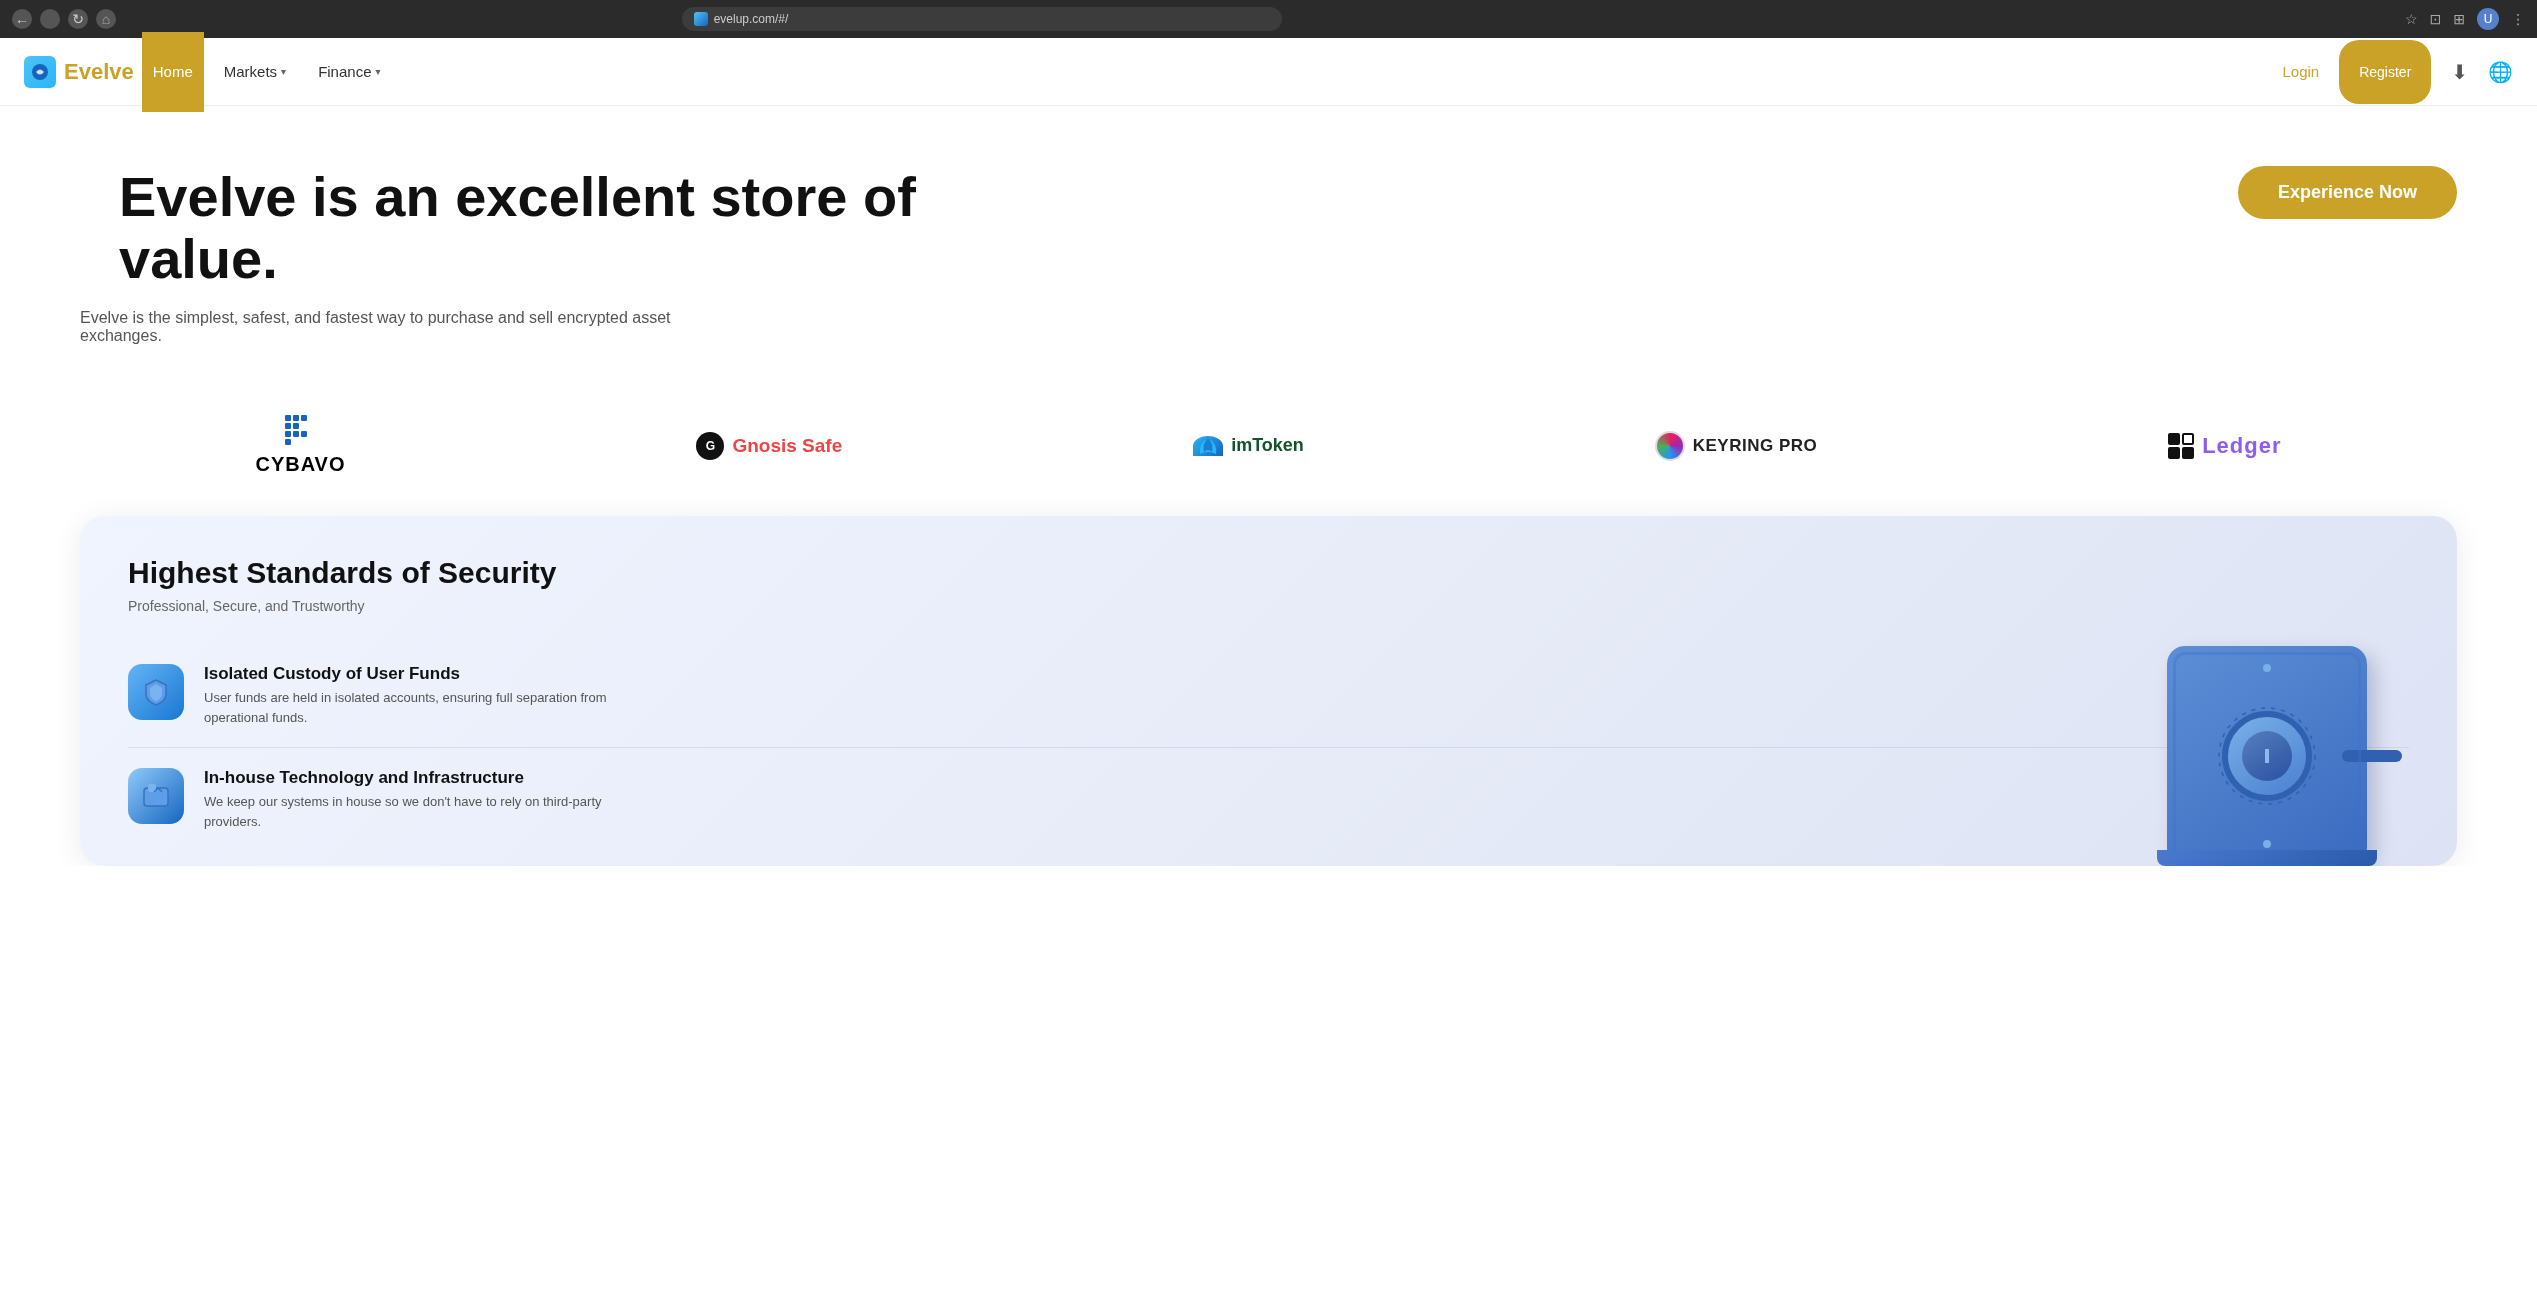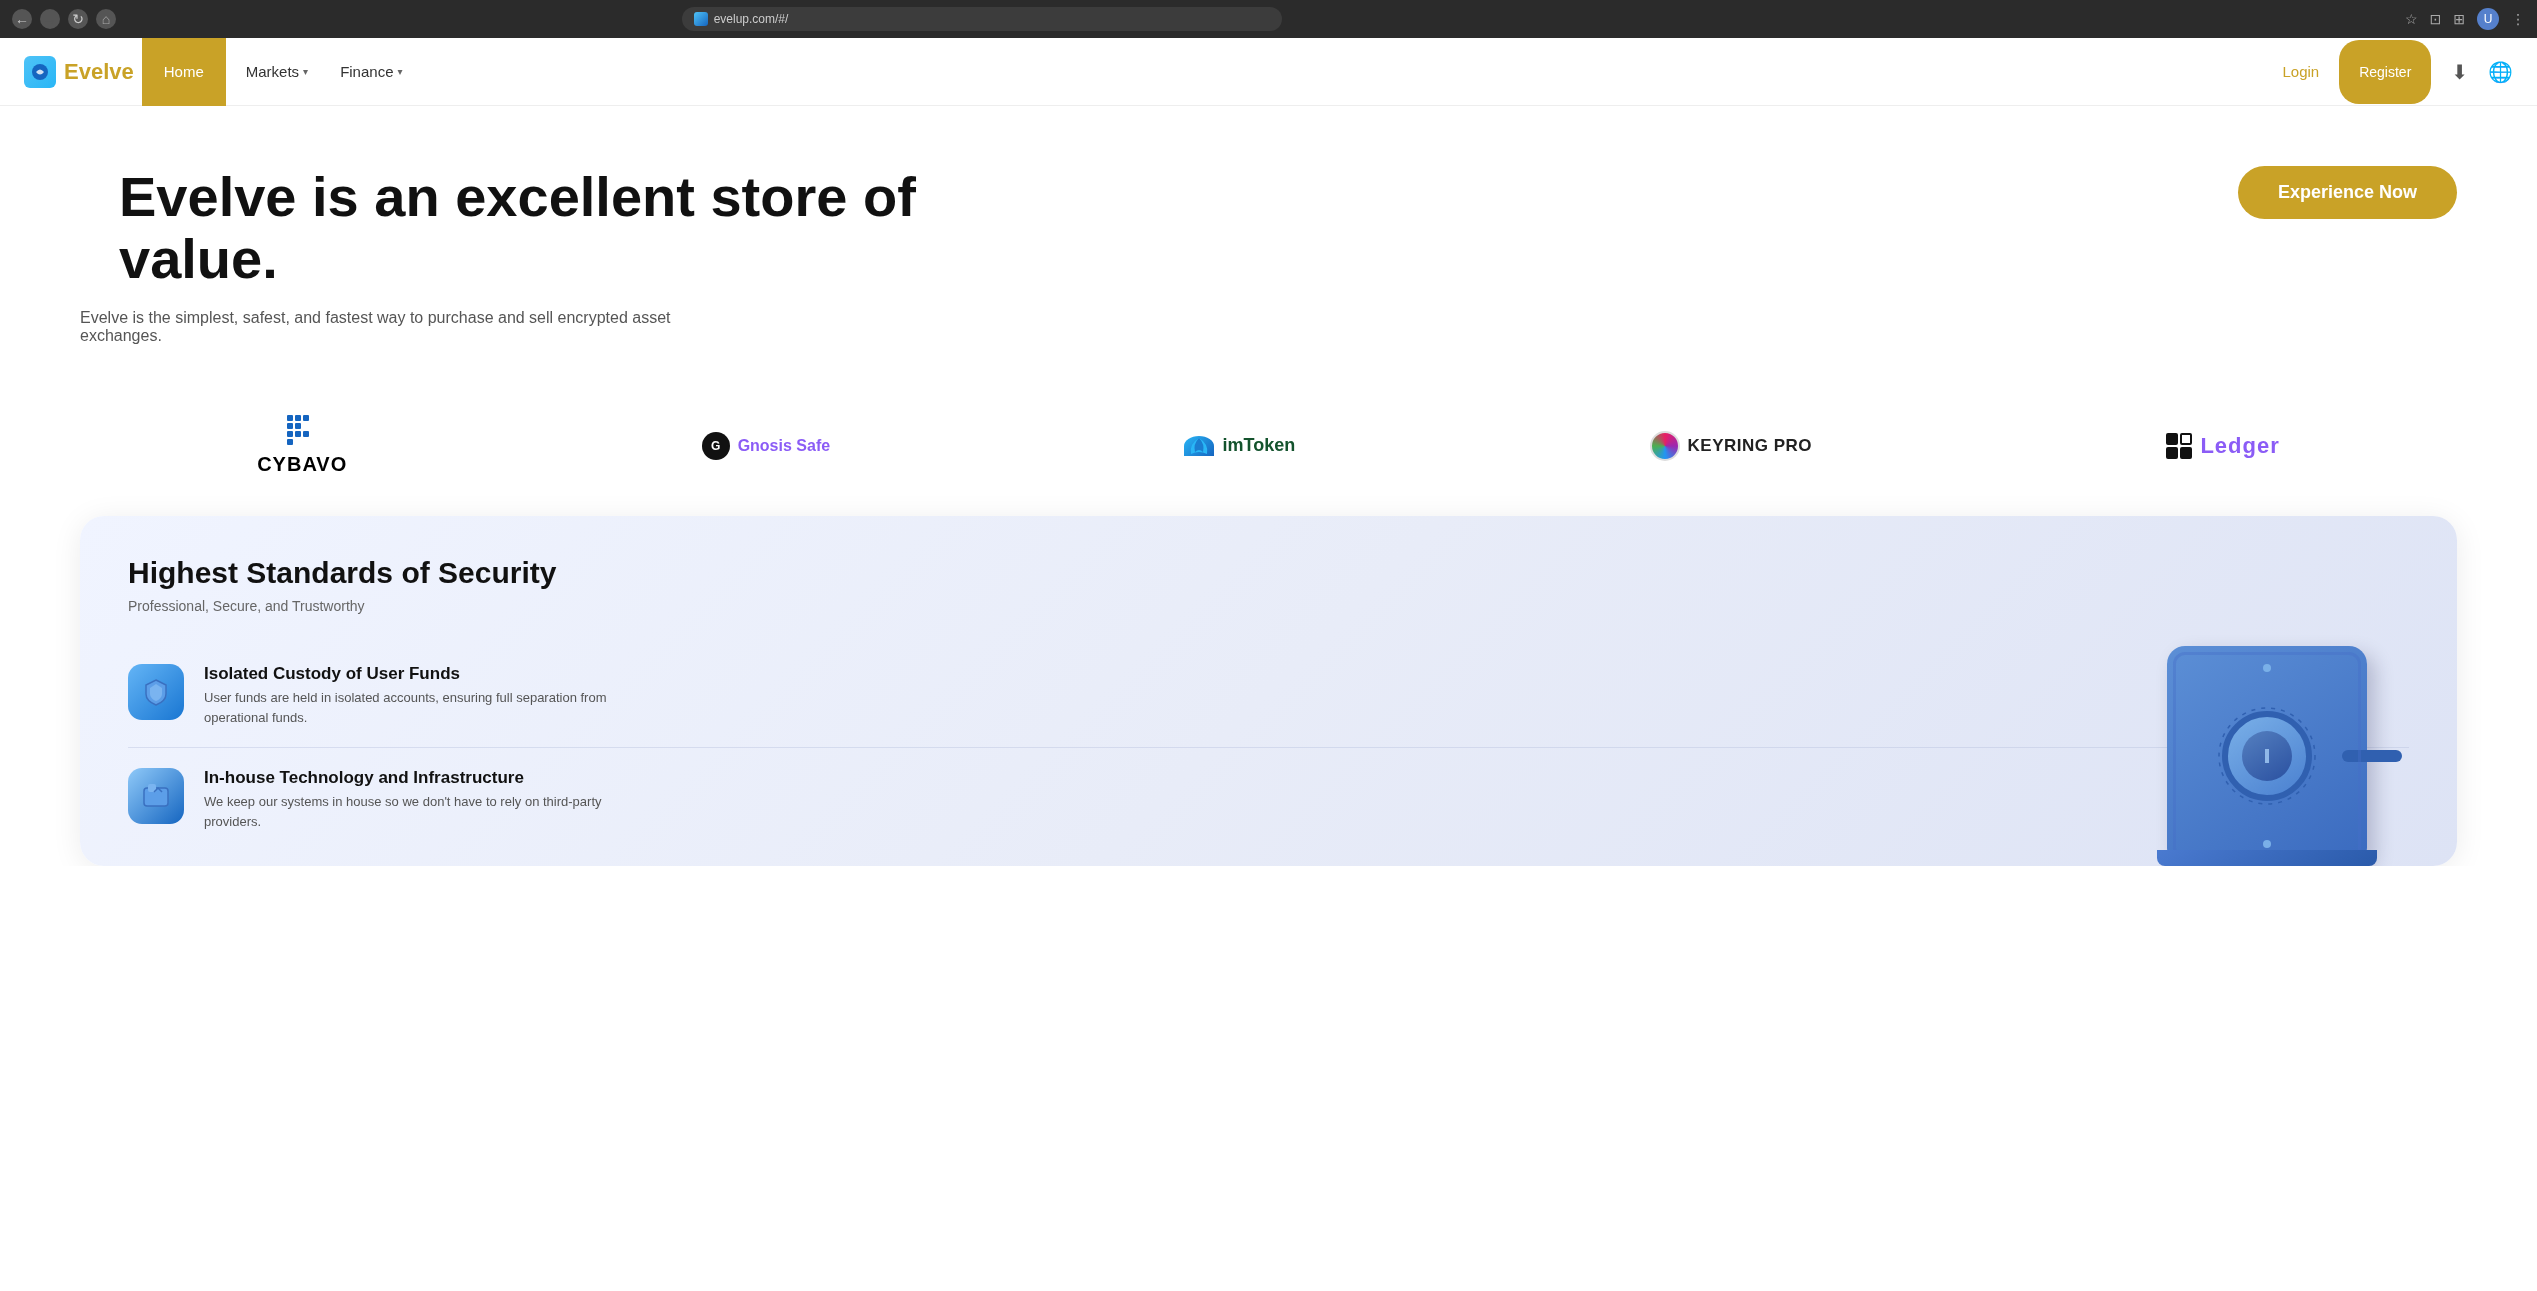--- a/index.html
+++ b/index.html
@@ -64,22 +64,22 @@
       width: 32px; height: 32px; background: linear-gradient(135deg, #4fc3f7, #29b6f6);
       border-radius: 6px; display: flex; align-items: center; justify-content: center;
       font-size: 16px; color: #fff;
     }
     .nav-logo-text {
       font-size: 22px; font-weight: 700; color: #c9a227;
     }
     .nav-home-btn {
       background: #c9a227;
       color: #fff;
-      padding: 0 22px;
-      height: 68px;
+      padding: 0 11px;
+      height: 80px;
       display: flex; align-items: center;
       font-size: 15px;
       font-weight: 500;
       cursor: pointer;
       margin-right: 4px;
     }
     .nav-item {
       padding: 0 16px;
       height: 68px;
       display: flex; align-items: center;
@@ -423,21 +423,21 @@
         <div class="cbv-dot"></div>
           <div class="cbv-dot empty"></div>
           <div class="cbv-dot empty"></div>
           <div class="cbv-dot empty"></div>
       </div>
       <span style="font-size:20px; font-weight:800; letter-spacing:1px;">CYBAVO</span>
     </div>
 
     <div class="partner-logo partner-gnosis">
       <div class="g-icon">G</div>
-      <span style="font-size:16px; font-weight:700; color:#8b5cf6;">Gnosis Safe</span>
+      <span style="font-size:19px; font-weight:700; color:#ef4444;">Gnosis Safe</span>
     </div>
 
     <div class="partner-logo partner-imtoken">
       <div class="im-icon">
         <div class="im-wing" style="background: linear-gradient(135deg, #29b6f6 0%, #1565c0 100%); position:relative; width:30px; height:20px; border-radius:50% 50% 0 0; overflow:hidden; display:flex; align-items:center; justify-content:center;">
           <svg width="28" height="20" viewBox="0 0 28 20">
             <path d="M14 2 Q24 8 22 18 Q14 14 6 18 Q4 8 14 2Z" fill="#29b6f6"></path>
             <path d="M14 2 Q20 8 18 16 Q14 12 10 16 Q8 8 14 2Z" fill="#1565c0" opacity="0.7"></path>
           </svg>
         </div>

